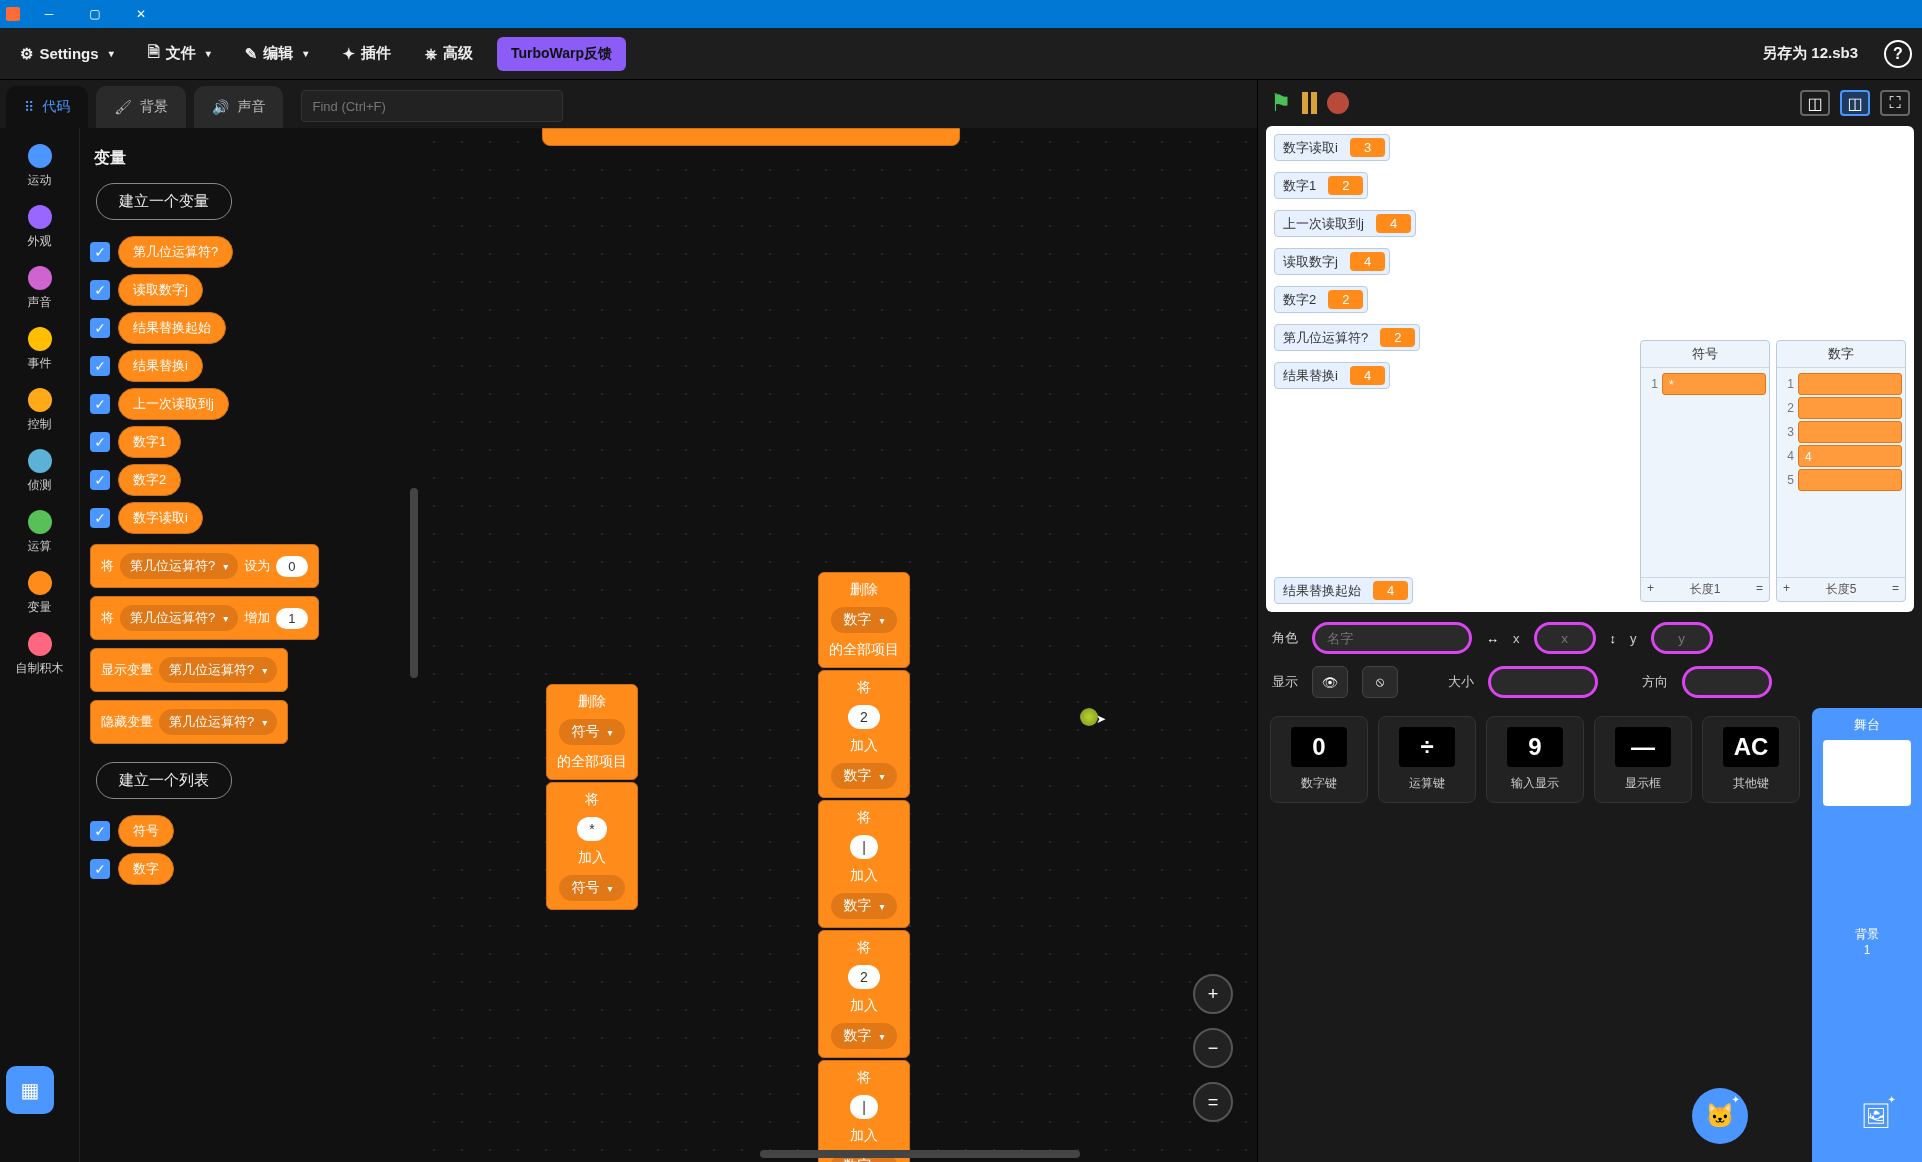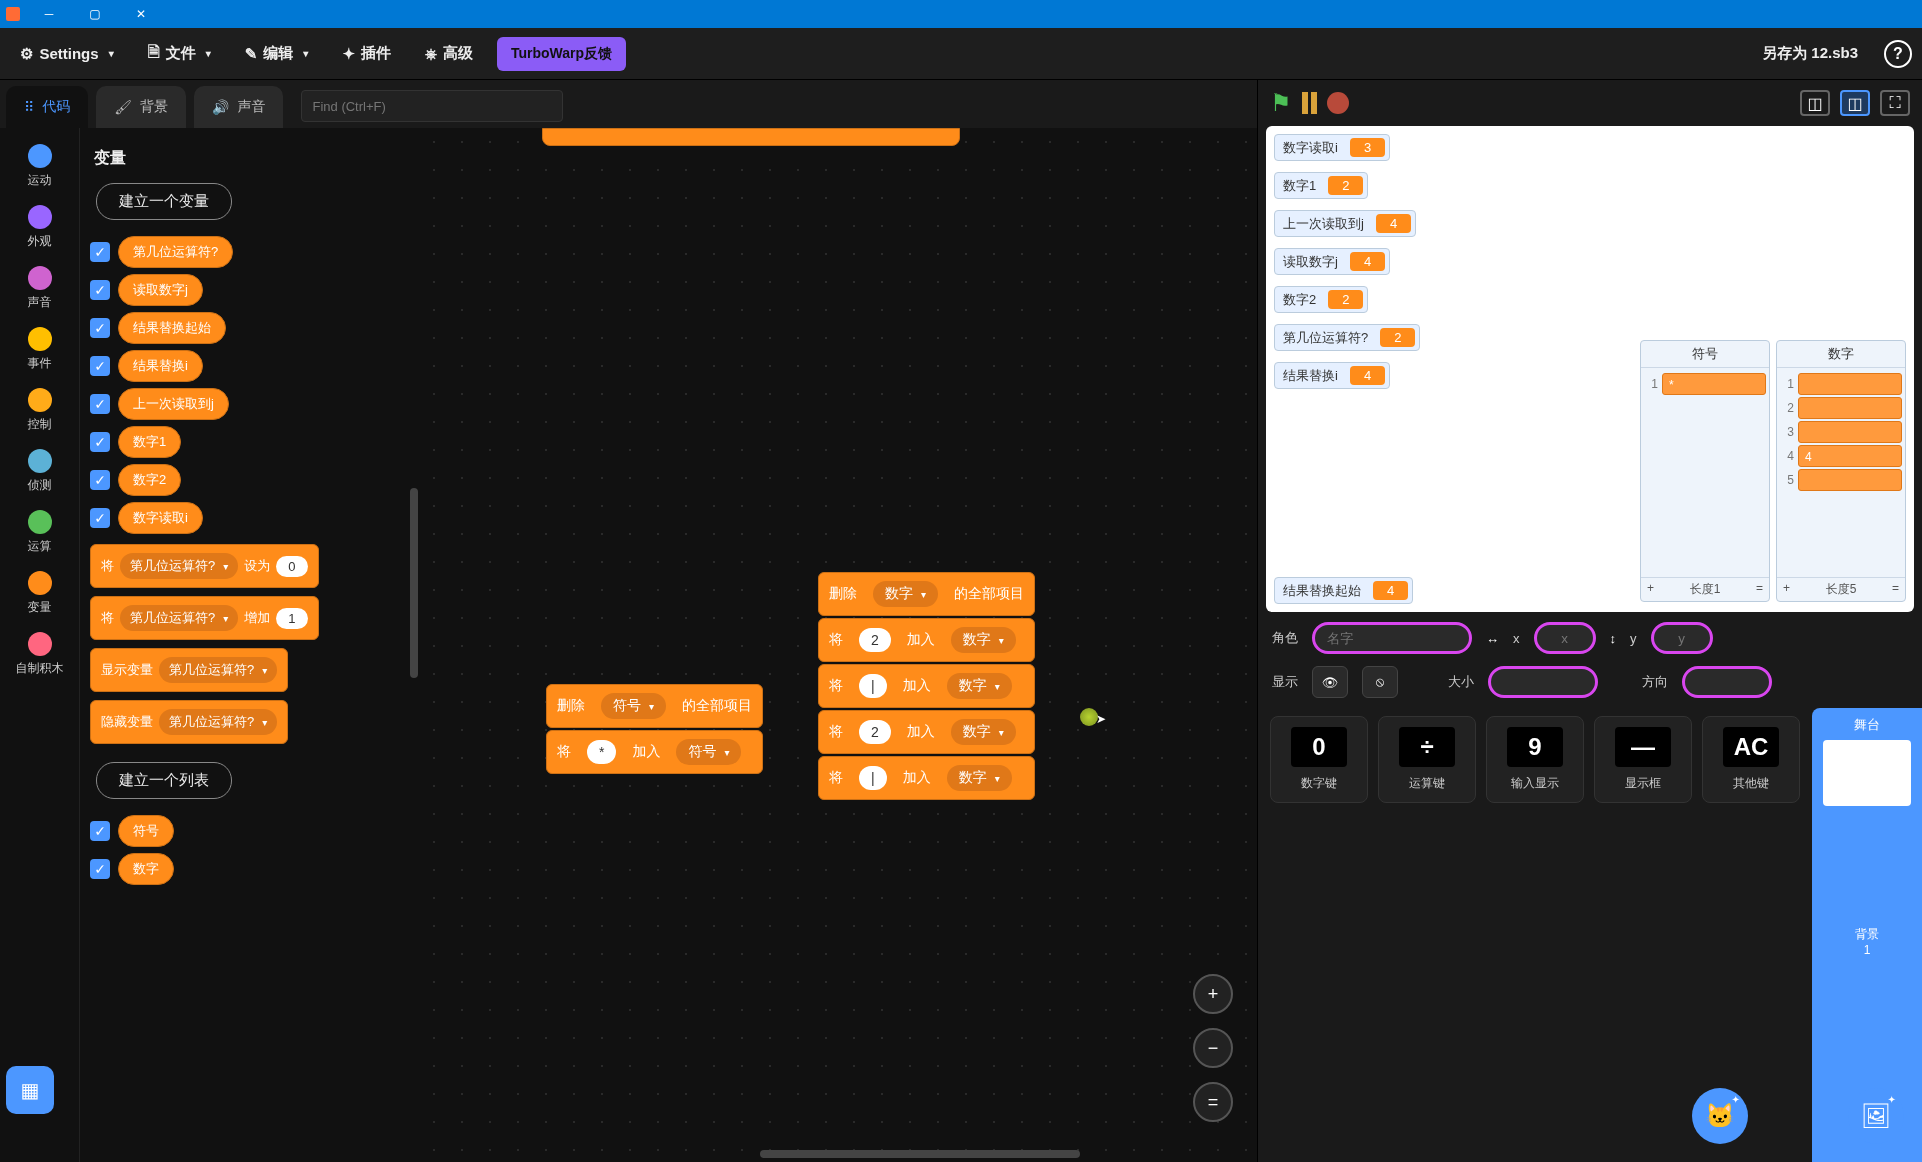--- a/index.html
+++ b/index.html
@@ -51,21 +51,21 @@
 .varpill { background: #ff8c1a; border: 1px solid #cc7015; border-radius: 16px; padding: 6px 14px; font-size: 13px; color: #fff; }
 .sblock { background: #ff8c1a; border: 1px solid #cc7015; border-radius: 6px; padding: 8px 10px; font-size: 13px; color: #fff; display: inline-flex; align-items: center; gap: 6px; margin: 4px 0; }
 .sblock .dd { background: #e07818; border-radius: 14px; padding: 4px 10px; display: inline-flex; align-items: center; gap: 4px; }
 .sblock .numslot { background: #fff; color: #333; border-radius: 14px; padding: 3px 12px; min-width: 26px; text-align: center; }
 .palette-scroll { position: absolute; right: 2px; top: 100px; width: 8px; height: 190px; background: #444; border-radius: 4px; }
 
 
 .workspace { flex: 1; background: #111; position: relative; background-image: radial-gradient(circle, #2a2a2a 1px, transparent 1px); background-size: 28px 28px; }
 .wsstub { position: absolute; top: 0; left: 122px; width: 418px; height: 18px; background: #ff8c1a; border-radius: 0 0 8px 8px; border: 1px solid #cc7015; }
 .wsgroup { position: absolute; background: transparent; }
-.wblock { background: #ff8c1a; border: 1px solid #cc7015; border-radius: 6px; padding: 8px 10px; font-size: 14px; color: #fff; display: flex; align-items: center; gap: 16px; margin-bottom: 2px; }
+.wblock { background: #ff8c1a; border: 1px solid #cc7015; border-radius: 6px; padding: 8px 10px; font-size: 14px; color: #fff; display: flex; align-items: center; gap: 8px; margin-bottom: 2px; flex-direction: column; }
 .wblock .dd { background: #e07818; border-radius: 16px; padding: 4px 12px; display: inline-flex; align-items: center; gap: 4px; }
 .wblock .numslot { background: #fff; color: #333; border-radius: 16px; padding: 4px 12px; min-width: 24px; text-align: center; }
 .zoomctl { position: absolute; right: 24px; bottom: 40px; display: flex; flex-direction: column; gap: 14px; }
 .zbtn { width: 40px; height: 40px; border-radius: 50%; background: #222; border: 2px solid #555; display: flex; align-items: center; justify-content: center; color: #fff; font-size: 18px; }
 .ws-hscroll { position: absolute; bottom: 4px; left: 340px; width: 320px; height: 8px; background: #444; border-radius: 4px; }
 .cursor-dot { position: absolute; width: 18px; height: 18px; border-radius: 50%; background: radial-gradient(circle, #b8d430 0%, #7a9020 100%); top: 580px; left: 660px; }
 .cursor-arrow { position: absolute; top: 584px; left: 676px; color: #fff; font-size: 12px; }
 
 
 .backpack { height: 36px; background: #111; border-top: 1px solid #333; text-align: center; line-height: 36px; font-size: 14px; color: #eee; }

